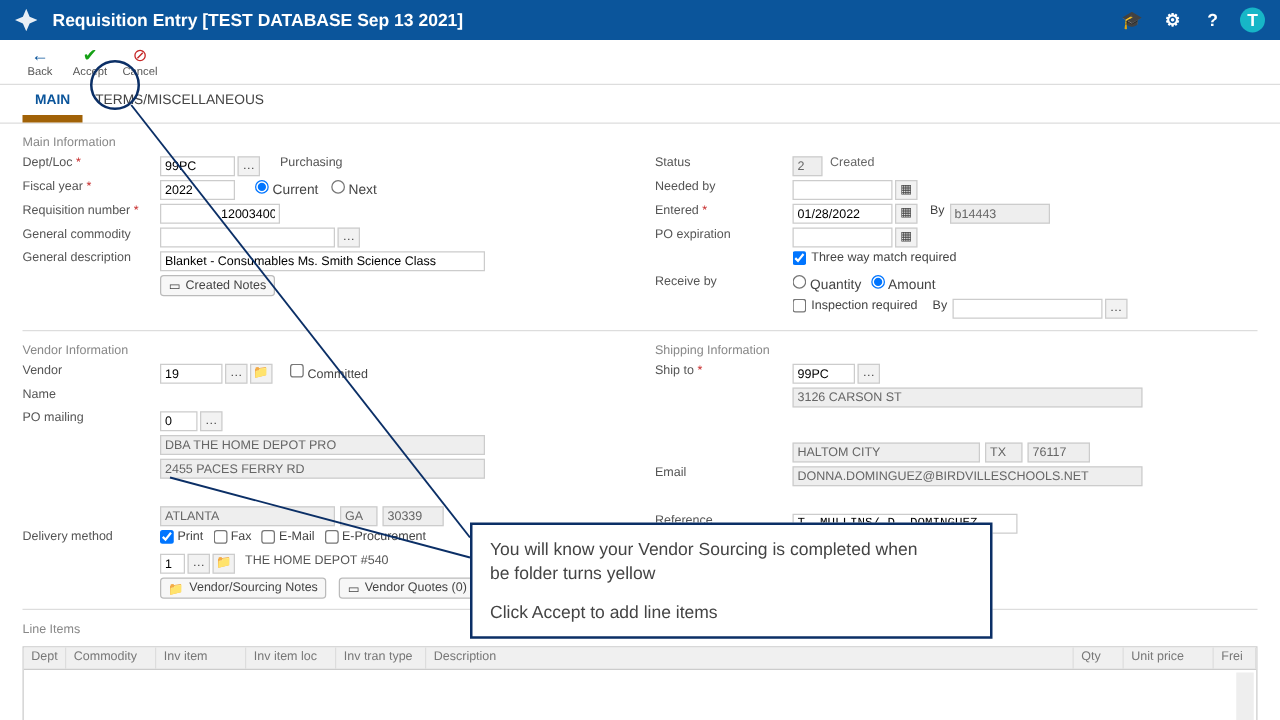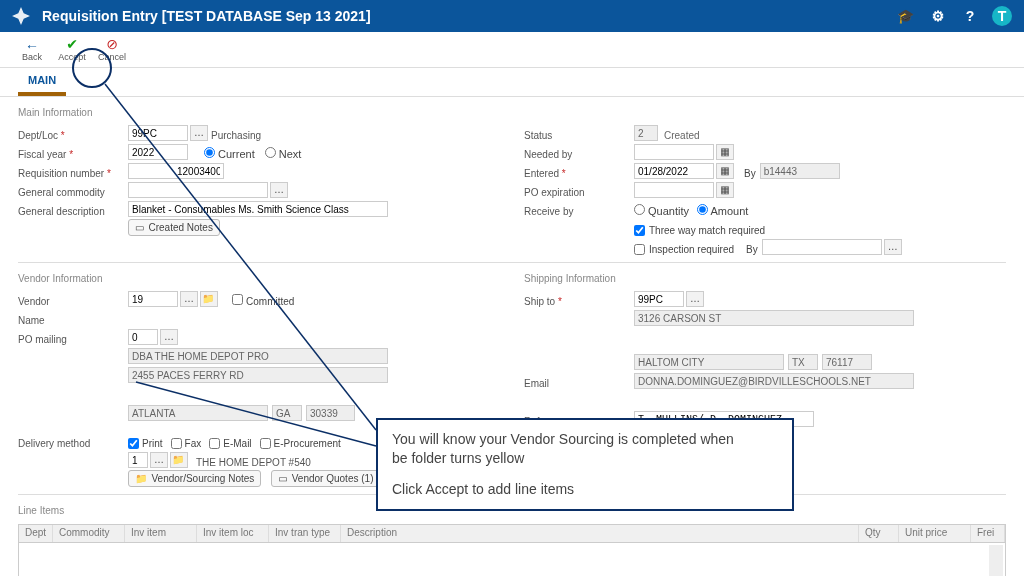--- a/index.html
+++ b/index.html
@@ -11,26 +11,26 @@
 .avatar{width:22px;height:22px;border-radius:50%;background:#17b6c7;display:flex;align-items:center;justify-content:center;color:#fff;font-weight:600;font-size:12px}
 .toolbar{height:36px;display:flex;align-items:flex-start;padding:4px 12px;border-bottom:1px solid #ddd}
 .tb{display:flex;flex-direction:column;align-items:center;width:40px;cursor:pointer;font-size:9px;color:#555}
 .tb .ic{height:16px;font-size:14px;line-height:16px}
 .arrow-left{color:#0b559b;font-weight:bold}
 .check{color:#15a015}
 .nox{color:#c62828}
 .circle{position:absolute;left:72px;top:48px;width:40px;height:40px;border:2px solid #0b2f66;border-radius:50%;pointer-events:none;z-index:5}
 .tabs{display:flex;padding:0 18px;border-bottom:1px solid #ddd}
 .tab{padding:6px 10px;font-size:11px;cursor:pointer}
-.tab.active{color:#0b559b;border-bottom:4px solid #a16207;font-weight:600}
+.tab.active{color:#0b559b;border-bottom:6px solid #a16207;font-weight:600}
 .section-title{color:#888;font-size:10px;padding:4px 0}
 .content{padding:6px 18px}
 .cols{display:flex;gap:24px}
 .col{flex:1}
-.row{display:flex;align-items:flex-end;min-height:18px;margin:1px 0}
+.row{display:flex;align-items:flex-start;min-height:18px;margin:1px 0}
 .lbl{width:110px;color:#555;font-size:10px}
 .req:after{content:" *";color:#c62828}
 input.fld,.fld{border:1px solid #ccc;height:16px;font-size:10px;padding:0 3px;background:#fff}
 .fld.ro{background:#eee;color:#666}
 .mini{width:18px;height:16px;border:1px solid #ccc;background:#f2f2f2;font-size:10px;line-height:14px;text-align:center;cursor:pointer;margin-left:2px}
 .folder{color:#e6a100}
 .chk{width:11px;height:11px}
 .radio{width:11px;height:11px}
 .pill{height:17px;border:1px solid #bbb;border-radius:3px;background:#f7f7f7;font-size:10px;display:inline-flex;align-items:center;padding:0 6px;gap:4px;cursor:pointer}
 hr.sep{border:none;border-top:1px solid #ddd;margin:6px 0}
@@ -66,31 +66,32 @@
     </div>
   <div class="tb">
       <span class="ic nox">⊘</span>
       <span>Cancel</span>
     </div>
 </div>
 <div class="circle"></div>
 
 <div class="tabs">
   <div class="tab active">MAIN</div>
+  <div class="tab">TERMS/MISCELLANEOUS</div>
 </div>
 
 <div class="content">
   <div class="section-title">Main Information</div>
   <div class="cols">
     <div class="col">
       <div class="row">
           <span class="lbl req">Dept/Loc</span>
         <input class="fld" style="width: 60px;" value="99PC">
         <span class="mini">…</span>
-        <span style="margin-left:3px;color:#555;font-size:10px">Purchasing</span>
+        <span style="margin-left:16px;color:#555;font-size:10px">Purchasing</span>
       </div>
       <div class="row">
           <span class="lbl req">Fiscal year</span>
         <input class="fld" style="width: 60px;" value="2022">
         <span style="margin-left:16px"><input type="radio" class="radio" checked="" style=""> <span>Current</span></span>
         <span style="margin-left:10px"><input type="radio" class="radio" style=""> <span>Next</span></span>
       </div>
       <div class="row">
           <span class="lbl req">Requisition number</span>
         <input class="fld" style="width: 96px; padding-left: 48px;" value="12003400">
@@ -129,28 +130,28 @@
           <span class="mini">▦</span>
         <span style="margin-left:10px;font-size:10px">By</span>
         <input class="fld ro" style="width: 80px; margin-left: 4px;" value="b14443">
         </div>
       <div class="row">
           <span class="lbl">PO expiration</span>
         <input class="fld" style="width: 80px;">
           <span class="mini">▦</span>
         </div>
       <div class="row">
+          <span class="lbl"></span>
+          <input type="checkbox" class="chk" checked="" style=""> 
+          <span style="margin-left:4px;font-size:10px">Three way match required</span>
+        </div>
+      <div class="row">
           <span class="lbl">Receive by</span>
         <span><input type="radio" class="radio" style=""> <span>Quantity</span></span>
         <span style="margin-left:8px"><input type="radio" class="radio" checked="" style=""> <span>Amount</span></span>
-        </div>
-      <div class="row">
-          <span class="lbl"></span>
-          <input type="checkbox" class="chk" checked="" style=""> 
-          <span style="margin-left:4px;font-size:10px">Three way match required</span>
         </div>
       <div class="row">
           <span class="lbl"></span>
           <input type="checkbox" class="chk" style=""> 
           <span style="margin-left:4px;font-size:10px">Inspection required</span>
         <span style="margin-left:12px;font-size:10px">By</span>
         <input class="fld" style="width: 120px; margin-left: 4px;">
           <span class="mini">…</span>
         </div>
     </div>
@@ -190,40 +191,40 @@
         <input class="fld ro" style="width: 30px; margin-left: 4px;" value="GA">
         <input class="fld ro" style="width: 49px; margin-left: 4px;" value="30339">
         </div>
       <div class="row">
           <span class="lbl">Delivery method</span>
         <input type="checkbox" class="chk" checked="" style="">
           <span style="margin:0 8px 0 3px;font-size:10px">Print</span>
         <input type="checkbox" class="chk" style="">
           <span style="margin:0 8px 0 3px;font-size:10px">Fax</span>
         <input type="checkbox" class="chk" style="">
-          <span style="margin:16px 8px 0 3px;font-size:10px">E-Mail</span>
+          <span style="margin:0 8px 0 3px;font-size:10px">E-Mail</span>
         <input type="checkbox" class="chk" style="">
           <span style="margin-left:3px;font-size:10px">E-Procurement</span>
         </div>
       <div class="row">
           <span class="lbl"></span>
         <input class="fld" style="width: 20px;" value="1">
         <span class="mini">…</span>
         <span class="mini folder">📁</span>
         <span style="margin-left:8px;font-size:10px;color:#555">THE HOME DEPOT #540</span>
         </div>
       <div class="row">
           <span class="lbl"></span>
         <span class="pill">
             <span class="folder">📁</span>
             <span>Vendor/Sourcing Notes</span>
           </span>
         <span class="pill" style="margin-left:10px">
             <span>▭</span>
-            <span>Vendor Quotes (1)</span>
+            <span>Vendor Quotes (0)</span>
           </span>
         </div>
     </div>
     <div class="col">
       <div class="section-title">Shipping Information</div>
       <div class="row">
           <span class="lbl req">Ship to</span>
         <input class="fld" style="width: 50px;" value="99PC">
           <span class="mini">…</span>
         </div>

